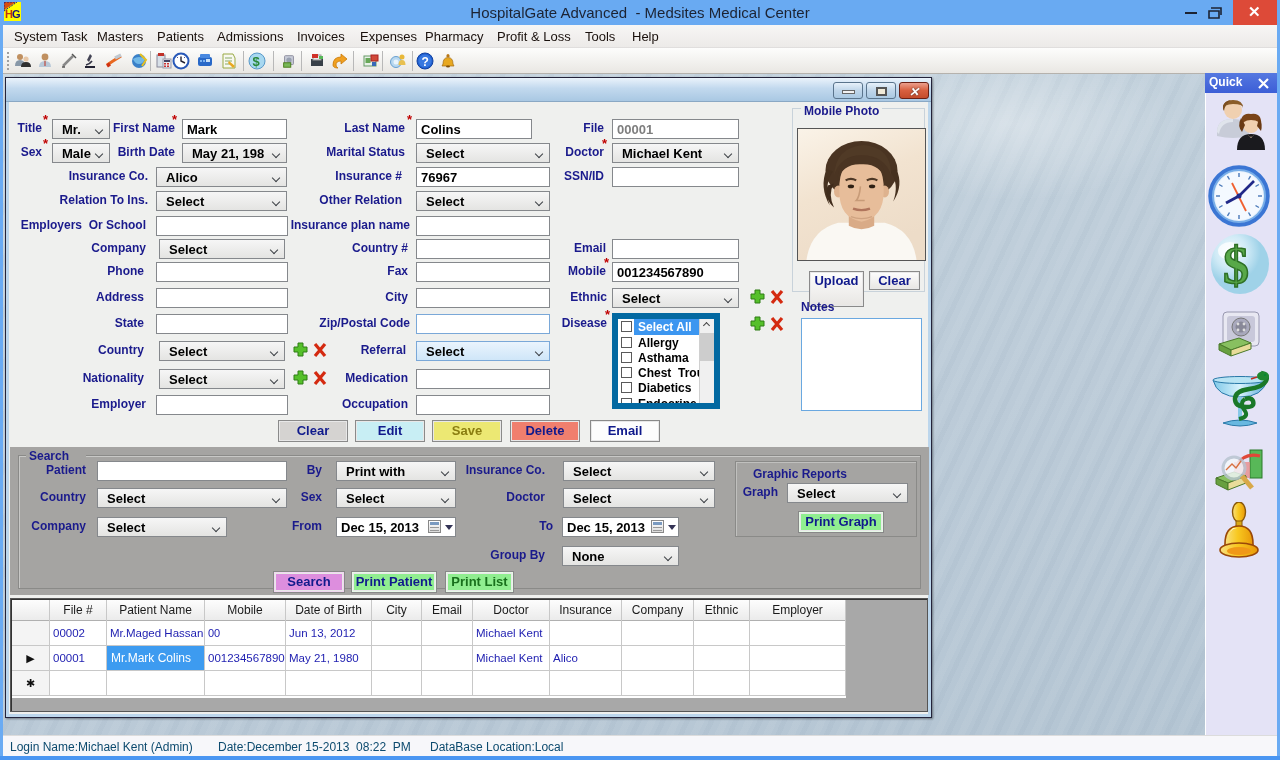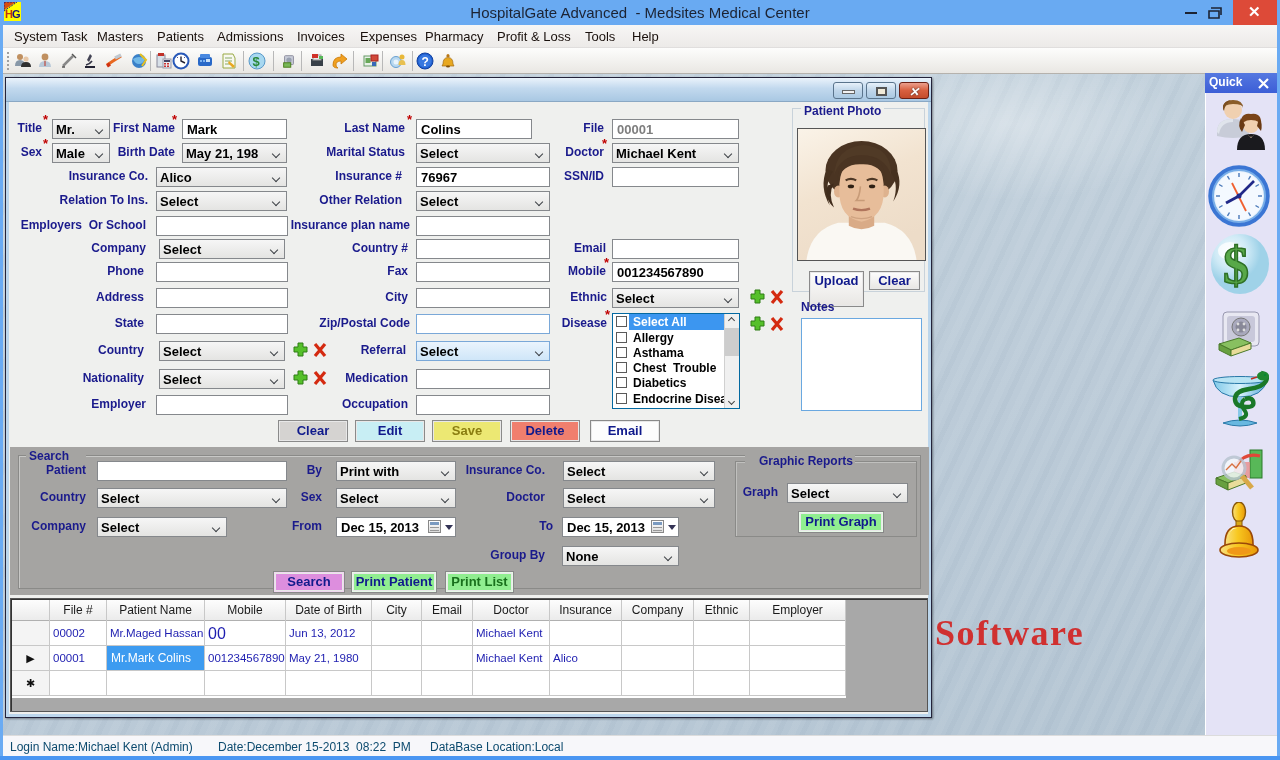--- a/index.html
+++ b/index.html
@@ -16,21 +16,21 @@
 .st{position:absolute;top:740px;font-size:12px;color:#0c4a6e}
 
 #dlg{left:2px;top:3px;width:927px;height:641px;background:#eff0ee;border:1px solid #23233a;box-shadow:inset 3px 0 0 #bcd6ec,inset -3px 0 0 #bcd6ec,inset 0 -3px 0 #bcd6ec,1px 1px 2px rgba(0,0,0,.4)}
 #dlgtitle{left:0;top:0;width:830px;height:24px;border:none;background:linear-gradient(#eaf3fb,#c2d9ee 45%,#a9c8e3);border-bottom:1px solid #8aa8c4;text-align:center}
 #dlgtitle span{display:inline-block;margin-top:5px;font-size:14px;font-weight:bold;color:#1d2f47}
 .wbtn{position:absolute;top:4px;width:30px;height:17px;border:1px solid #5a748c;border-radius:3px;background:linear-gradient(#e7f1fa,#c0d6ea 50%,#aac9e2)}
 .wbtn.close{background:linear-gradient(#eb9f8d,#d85f3f 50%,#c44c2c);border-color:#6b2015}
 .wbtn i{position:absolute;display:block}
 .lbl{position:absolute;font-size:12px;font-weight:bold;color:#1a1a8c;text-align:right;white-space:nowrap}
 .tb{position:absolute;background:#fff;border:1px solid #85888c;font-size:13px;font-weight:bold;color:#000;padding:1px 4px;height:20px;line-height:17px;white-space:nowrap}
-.cb{position:absolute;background:linear-gradient(#f6f6f6,#e4e4e2);border:1px solid #85888c;font-size:13px;font-weight:bold;color:#000;padding:1px 3px;height:20px;line-height:17px;white-space:nowrap}
+.cb{position:absolute;background:linear-gradient(#f6f6f6,#e4e4e2);border:1px solid #85888c;font-size:13px;font-weight:bold;color:#000;padding:1px 9px;height:20px;line-height:17px;white-space:nowrap}
 .cb:after{content:"";position:absolute;right:7px;top:7px;width:5px;height:5px;border-right:1.7px solid #3c4045;border-bottom:1.7px solid #3c4045;transform:rotate(45deg)}
 .star{position:absolute;color:#c00000;font-size:13px;font-weight:bold}
 .btn{position:absolute;height:22px;border:1px solid #8a8a8a;font-size:13px;font-weight:bold;color:#101a8c;text-align:center;line-height:20px;box-shadow:0 0 0 1px #e8e8e8 inset}
 .chk{position:absolute;left:3px;width:11px;height:11px;background:#fff;border:1.5px solid #5a5a5a;margin-top:1px}
 .dtx{position:absolute;left:20px;font-size:12px;font-weight:bold;color:#000;height:15px;line-height:15px;white-space:nowrap}
 </style></head>
 <body>
 <div class="abs" id="titlebar"></div>
 <div class="abs" id="apptitle">HospitalGate Advanced&nbsp; - Medsites Medical Center</div>
 
@@ -160,21 +160,20 @@
     <circle cx="9" cy="9" r="8" fill="#2060d0" stroke="#1040a0"></circle>
     <circle cx="9" cy="9" r="6.5" fill="#3878e0"></circle>
     <text x="5.5" y="13.5" font-size="12" font-weight="bold" fill="#fff">?</text>
   </svg>
 <svg class="abs" style="left:439px;top:51px" width="18" height="18" viewBox="0 0 18 18">
     <path d="M9 3 Q10.5 3 10.5 4.5 L10.5 6 L7.5 6 L7.5 4.5 Q7.5 3 9 3 Z" fill="#b87818"></path>
     <path d="M4 13 Q4 6.5 9 6.5 Q14 6.5 14 13 L15 15 L3 15 Z" fill="#e8a820" stroke="#a06810" stroke-width="0.7"></path>
     <ellipse cx="9" cy="15.6" rx="2" ry="1" fill="#805008"></ellipse>
   </svg>
 <div class="abs" id="mdi">
-  <div class="abs" style="left:932px;top:538px;width:280px;height:46px;font-family:'Liberation Serif',serif;font-size:36px;font-weight:bold;color:#d03030;letter-spacing:1.5px">Software</div>
   <div class="abs" id="dlg">
 <div class="abs" style="left:0;top:0;width:925px;height:24px;background:linear-gradient(#eaf3fb,#c2d9ee 45%,#a9c8e3);border-bottom:1px solid #8aa8c4"></div>
 <div class="wbtn" style="left:827px">
         <i style="left:8px;top:7px;width:13px;height:4px;background:#f2f2f2;border:1px solid #666"></i>
       </div>
 <div class="wbtn" style="left:860px">
         <i style="left:9px;top:4px;width:11px;height:9px;background:#f0ead8;border:2px solid #555"></i>
       </div>
 <div class="wbtn close" style="left:893px">
         <i style="left:9px;top:2px;color:#fff;font-weight:bold;font-size:12px;text-shadow:0 0 2px #333">✕</i>
@@ -260,42 +259,42 @@
 <svg class="abs" style="left:287px;top:292px" width="36" height="16" viewBox="0 0 36 16">
 <path d="M5 1 h5 v4 h4 v5 h-4 v4 h-5 v-4 h-4 v-5 h4 z" fill="#55c02a" stroke="#2e7d14" stroke-width="1"></path>
 <path d="M22 2 L27 8 L22 14 M32 2 L27 8 L32 14" stroke="#d42a10" stroke-width="3.2" fill="none"></path>
 </svg>
 <div class="lbl" style="left:242px;top:293px;width:160px">Medication</div>
 <div class="tb" style="left:410px;top:291px;width:134px"></div>
 <div class="lbl" style="left:-20px;top:319px;width:160px">Employer</div>
 <div class="tb" style="left:150px;top:317px;width:132px"></div>
 <div class="lbl" style="left:242px;top:319px;width:160px">Occupation</div>
 <div class="tb" style="left:410px;top:317px;width:134px"></div>
-<div class="abs" style="left:606px;top:235px;width:128px;height:96px;background:#fff;border:1px solid #0369a1;overflow:hidden">
+<div class="abs" style="left:606px;top:235px;width:108px;height:96px;background:#fff;border:6px solid #0369a1;overflow:hidden">
 <div style="position:absolute;left:16px;top:0;width:95px;height:16px;background:#3c96f0"></div>
 <div class="chk" style="top:1px"></div>
         <div class="dtx" style="top:1px;color:#fff">Select All</div>
 <div class="chk" style="top:17px"></div>
         <div class="dtx" style="top:17px">Allergy</div>
 <div class="chk" style="top:32px"></div>
         <div class="dtx" style="top:32px">Asthama</div>
 <div class="chk" style="top:47px"></div>
         <div class="dtx" style="top:47px">Chest&nbsp; Trouble</div>
 <div class="chk" style="top:62px"></div>
         <div class="dtx" style="top:62px">Diabetics</div>
 <div class="chk" style="top:78px"></div>
         <div class="dtx" style="top:78px">Endocrine Disea</div>
 <div style="position:absolute;right:0;top:0;width:15px;height:94px;background:#f0f0f0;border-left:1px solid #d0d0d0">
 <div style="position:absolute;top:4px;left:4px;width:5px;height:5px;border-left:1.6px solid #444;border-top:1.6px solid #444;transform:rotate(45deg)"></div>
 <div style="position:absolute;top:14px;left:0;width:15px;height:28px;background:#cdcdcd"></div>
 <div style="position:absolute;bottom:4px;left:4px;width:5px;height:5px;border-right:1.6px solid #444;border-bottom:1.6px solid #444;transform:rotate(45deg)"></div>
 </div>
       </div>
 <div class="abs" style="left:786px;top:30px;width:133px;height:184px;border:1px solid #c8d2da">
-<div class="lbl" style="left:8px;top:-5px;background:#eff0ee;padding:0 3px;text-align:left">Patient Photo</div>
+<div class="lbl" style="left:8px;top:-5px;background:#eff0ee;padding:0 3px;text-align:left">Mobile Photo</div>
 <div class="abs" style="left:4px;top:19px;width:129px;height:133px;background:#efe2d2;border:1px solid #555;overflow:hidden">
 <svg width="127" height="131" viewBox="0 0 120 130" preserveAspectRatio="none">
 <defs>
               <linearGradient id="pbg" x1="0" y1="0" x2="0.4" y2="1">
                 <stop offset="0" stop-color="#faf3e8"></stop>
                 <stop offset="0.5" stop-color="#f2e3d0"></stop>
                 <stop offset="1" stop-color="#eddcc8"></stop>
               </linearGradient>
             </defs>
 <rect width="120" height="130" fill="url(#pbg)"></rect>
@@ -331,21 +330,21 @@
 <div class="abs" style="left:4px;top:369px;width:919px;height:148px;background:#a5a4a2"></div>
 <div class="abs" style="left:12px;top:377px;width:903px;height:134px;border:1px solid #8a8a88;box-shadow:1px 1px 0 #c8c8c6 inset"></div>
 <div class="lbl" style="left:20px;top:371px;width:60px;text-align:left;background:#a5a4a2;padding:0 3px">Search</div>
 <div class="lbl" style="left:-80px;top:385px;width:160px">Patient</div>
 <div class="tb" style="left:91px;top:383px;width:190px"></div>
 <div class="lbl" style="left:256px;top:385px;width:60px">By</div>
 <div class="cb" style="left:330px;top:383px;width:120px">Print with</div>
 <div class="lbl" style="left:379px;top:385px;width:160px">Insurance Co.</div>
 <div class="cb" style="left:557px;top:383px;width:152px">Select</div>
 <div class="abs" style="left:729px;top:383px;width:182px;height:76px;border:1px solid #8a8a88;box-shadow:1px 1px 0 #c0c0be inset"></div>
-<div class="lbl" style="left:739px;top:376px;width:110px;text-align:right;background:#a5a4a2;padding:0 2px">Graphic Reports</div>
+<div class="lbl" style="left:739px;top:389px;width:110px;text-align:center;background:#a5a4a2;padding:0 2px">Graphic Reports</div>
 <div class="lbl" style="left:712px;top:407px;width:60px">Graph</div>
 <div class="cb" style="left:781px;top:405px;width:121px">Select</div>
 <div class="btn" style="left:793px;top:434px;width:84px;height:20px;background:#90ee90;color:#101a8c;line-height:18px;border:1px solid #e8f8e8;outline:1px solid #888">Print Graph</div>
 <div class="lbl" style="left:-80px;top:412px;width:160px">Country</div>
 <div class="cb" style="left:91px;top:410px;width:190px">Select</div>
 <div class="lbl" style="left:256px;top:412px;width:60px">Sex</div>
 <div class="cb" style="left:330px;top:410px;width:120px">Select</div>
 <div class="lbl" style="left:379px;top:412px;width:160px">Doctor</div>
 <div class="cb" style="left:557px;top:410px;width:152px">Select</div>
 <div class="lbl" style="left:-80px;top:441px;width:160px">Company</div>
@@ -378,21 +377,21 @@
 <div style="position:absolute;left:361px;top:1px;width:50px;height:21px;border-right:1px solid #c8c8c8;font-size:12px;color:#1a1a1a;text-align:center;line-height:21px">City</div>
 <div style="position:absolute;left:411px;top:1px;width:51px;height:21px;border-right:1px solid #c8c8c8;font-size:12px;color:#1a1a1a;text-align:center;line-height:21px">Email</div>
 <div style="position:absolute;left:462px;top:1px;width:77px;height:21px;border-right:1px solid #c8c8c8;font-size:12px;color:#1a1a1a;text-align:center;line-height:21px">Doctor</div>
 <div style="position:absolute;left:539px;top:1px;width:72px;height:21px;border-right:1px solid #c8c8c8;font-size:12px;color:#1a1a1a;text-align:center;line-height:21px">Insurance</div>
 <div style="position:absolute;left:611px;top:1px;width:72px;height:21px;border-right:1px solid #c8c8c8;font-size:12px;color:#1a1a1a;text-align:center;line-height:21px">Company</div>
 <div style="position:absolute;left:683px;top:1px;width:56px;height:21px;border-right:1px solid #c8c8c8;font-size:12px;color:#1a1a1a;text-align:center;line-height:21px">Ethnic</div>
 <div style="position:absolute;left:739px;top:1px;width:96px;height:21px;border-right:1px solid #c8c8c8;font-size:12px;color:#1a1a1a;text-align:center;line-height:21px">Employer</div>
 <div style="position:absolute;left:1px;top:22px;width:38px;height:25px;background:#f4f4f4;border-right:1px solid #c8c8c8;border-bottom:1px solid #c8c8c8;font-size:11px;color:#111;text-align:center;line-height:25px"></div>
 <div style="position:absolute;left:39px;top:22px;width:57px;height:25px;background:#fff;border-right:1px solid #c8c8c8;border-bottom:1px solid #c8c8c8;font-size:11.5px;color:#1d1db0;padding-left:3px;line-height:25px;overflow:hidden;white-space:nowrap">00002</div>
 <div style="position:absolute;left:96px;top:22px;width:98px;height:25px;background:#fff;border-right:1px solid #c8c8c8;border-bottom:1px solid #c8c8c8;font-size:11.5px;color:#1d1db0;padding-left:3px;line-height:25px;overflow:hidden;white-space:nowrap">Mr.Maged Hassan</div>
-<div style="position:absolute;left:194px;top:22px;width:81px;height:25px;background:#fff;border-right:1px solid #c8c8c8;border-bottom:1px solid #c8c8c8;font-size:16px;color:#1d1db0;padding-left:3px;line-height:25px;overflow:hidden;white-space:nowrap">00</div>
+<div style="position:absolute;left:194px;top:22px;width:81px;height:25px;background:#fff;border-right:1px solid #c8c8c8;border-bottom:1px solid #c8c8c8;font-size:11px;color:#1d1db0;padding-left:3px;line-height:25px;overflow:hidden;white-space:nowrap">00</div>
 <div style="position:absolute;left:275px;top:22px;width:86px;height:25px;background:#fff;border-right:1px solid #c8c8c8;border-bottom:1px solid #c8c8c8;font-size:11.5px;color:#1d1db0;padding-left:3px;line-height:25px;overflow:hidden;white-space:nowrap">Jun 13, 2012</div>
 <div style="position:absolute;left:361px;top:22px;width:50px;height:25px;background:#fff;border-right:1px solid #c8c8c8;border-bottom:1px solid #c8c8c8;font-size:11.5px;color:#1d1db0;padding-left:3px;line-height:25px;overflow:hidden;white-space:nowrap"></div>
 <div style="position:absolute;left:411px;top:22px;width:51px;height:25px;background:#fff;border-right:1px solid #c8c8c8;border-bottom:1px solid #c8c8c8;font-size:11.5px;color:#1d1db0;padding-left:3px;line-height:25px;overflow:hidden;white-space:nowrap"></div>
 <div style="position:absolute;left:462px;top:22px;width:77px;height:25px;background:#fff;border-right:1px solid #c8c8c8;border-bottom:1px solid #c8c8c8;font-size:11.5px;color:#1d1db0;padding-left:3px;line-height:25px;overflow:hidden;white-space:nowrap">Michael Kent</div>
 <div style="position:absolute;left:539px;top:22px;width:72px;height:25px;background:#fff;border-right:1px solid #c8c8c8;border-bottom:1px solid #c8c8c8;font-size:11.5px;color:#1d1db0;padding-left:3px;line-height:25px;overflow:hidden;white-space:nowrap"></div>
 <div style="position:absolute;left:611px;top:22px;width:72px;height:25px;background:#fff;border-right:1px solid #c8c8c8;border-bottom:1px solid #c8c8c8;font-size:11.5px;color:#1d1db0;padding-left:3px;line-height:25px;overflow:hidden;white-space:nowrap"></div>
 <div style="position:absolute;left:683px;top:22px;width:56px;height:25px;background:#fff;border-right:1px solid #c8c8c8;border-bottom:1px solid #c8c8c8;font-size:11.5px;color:#1d1db0;padding-left:3px;line-height:25px;overflow:hidden;white-space:nowrap"></div>
 <div style="position:absolute;left:739px;top:22px;width:96px;height:25px;background:#fff;border-right:1px solid #c8c8c8;border-bottom:1px solid #c8c8c8;font-size:11.5px;color:#1d1db0;padding-left:3px;line-height:25px;overflow:hidden;white-space:nowrap"></div>
 <div style="position:absolute;left:1px;top:47px;width:38px;height:25px;background:#f4f4f4;border-right:1px solid #c8c8c8;border-bottom:1px solid #c8c8c8;font-size:11px;color:#111;text-align:center;line-height:25px">▶</div>
 <div style="position:absolute;left:39px;top:47px;width:57px;height:25px;background:#fff;border-right:1px solid #c8c8c8;border-bottom:1px solid #c8c8c8;font-size:11.5px;color:#1d1db0;padding-left:3px;line-height:25px;overflow:hidden;white-space:nowrap">00001</div>

